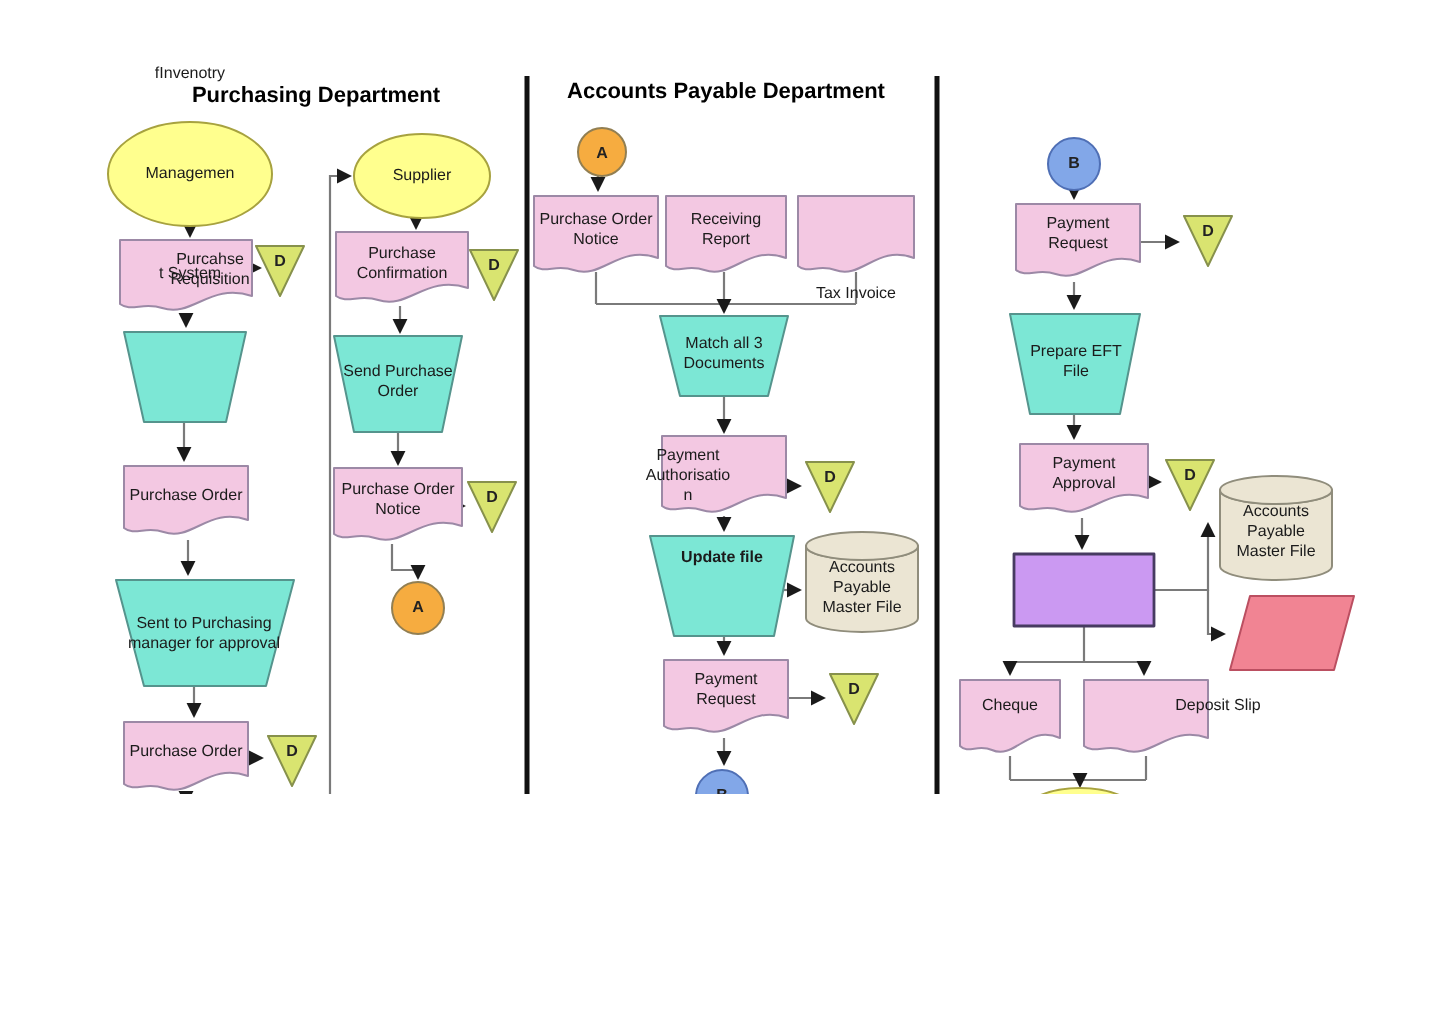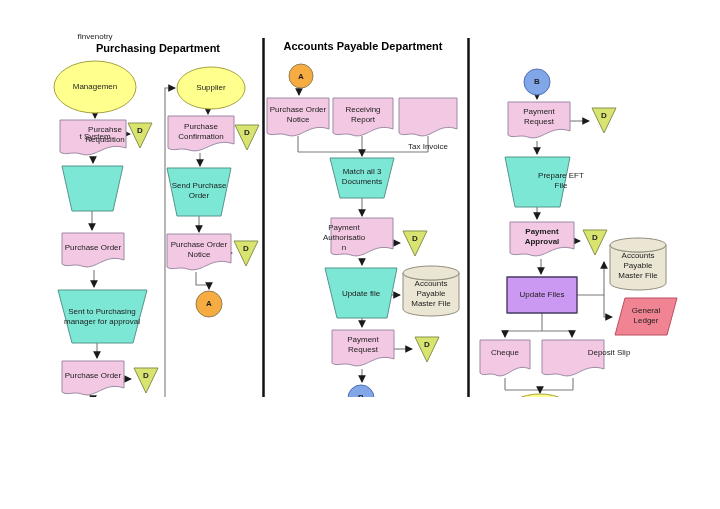--- a/index.html
+++ b/index.html
@@ -157,32 +157,30 @@
 <div class="lbl" style="left:267px;top:102px;width:62px;height:26px;">Purchase Order Notice</div>
 <div class="lbl" style="left:333px;top:102px;width:60px;height:26px;">Receiving Report</div>
 <div class="lbl" style="left:399px;top:102px;width:58px;height:26px;margin-top:32px;">Tax Invoice</div>
 <div class="lbl" style="left:332px;top:163px;width:60px;height:28px;">Match all 3 Documents</div>
 <div class="lbl stack" style="left:313px;top:221px;width:62px;height:34px;">
   <span>Payment</span>
   <span>Authorisatio</span>
   <span>n</span>
 </div>
 <div class="lbl letter" style="left:408px;top:233px;width:14px;height:12px;">D</div>
-<div class="lbl" style="left:329px;top:287px;width:64px;height:14px;">Update file</div>
+<div class="lbl" style="left:329px;top:272px;width:64px;height:14px;font-weight:bold;">Update file</div>
 <div class="lbl" style="left:404px;top:275px;width:54px;height:38px;">Accounts Payable Master File</div>
 <div class="lbl" style="left:332px;top:334px;width:62px;height:22px;">Payment Request</div>
 <div class="lbl letter" style="left:420px;top:339px;width:14px;height:12px;">D</div>
 <div class="lbl letter" style="left:354px;top:391px;width:14px;height:13px;">B</div>
 
 <div class="lbl letter" style="left:530px;top:75px;width:14px;height:13px;">B</div>
 <div class="lbl" style="left:508px;top:106px;width:62px;height:22px;">Payment Request</div>
 <div class="lbl letter" style="left:597px;top:110px;width:14px;height:12px;">D</div>
-<div class="lbl" style="left:515px;top:168px;width:46px;height:26px;margin-left:23px;">Prepare EFT File</div>
-<div class="lbl" style="left:510px;top:226px;width:64px;height:22px;font-weight:bold;">Payment Approval</div>
+<div class="lbl" style="left:515px;top:168px;width:46px;height:26px;">Prepare EFT File</div>
+<div class="lbl" style="left:510px;top:226px;width:64px;height:22px;">Payment Approval</div>
 <div class="lbl letter" style="left:588px;top:232px;width:14px;height:12px;">D</div>
 <div class="lbl" style="left:611px;top:247px;width:54px;height:38px;">Accounts Payable Master File</div>
-<div class="lbl" style="left:507px;top:277px;width:70px;height:36px;">Update Files</div>
-<div class="lbl" style="left:619px;top:302px;width:54px;height:28px;">General Ledger</div>
 <div class="lbl" style="left:480px;top:345px;width:50px;height:16px;">Cheque</div>
 <div class="lbl" style="left:542px;top:345px;width:62px;height:16px;margin-left:36px;">Deposit Slip</div>
 <div class="lbl" style="left:507px;top:404px;width:66px;height:16px;">Bank</div>
 
 </div>
 
 </body></html>

